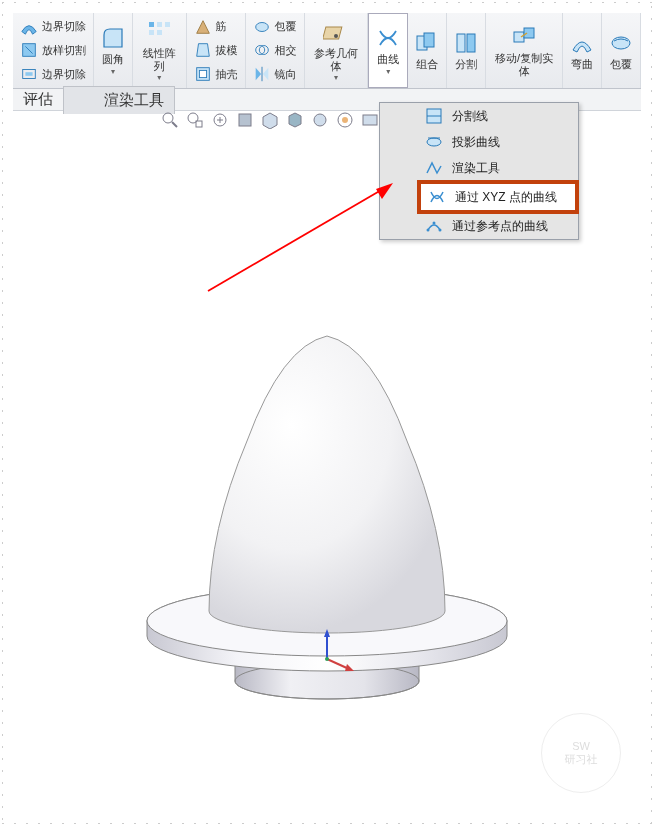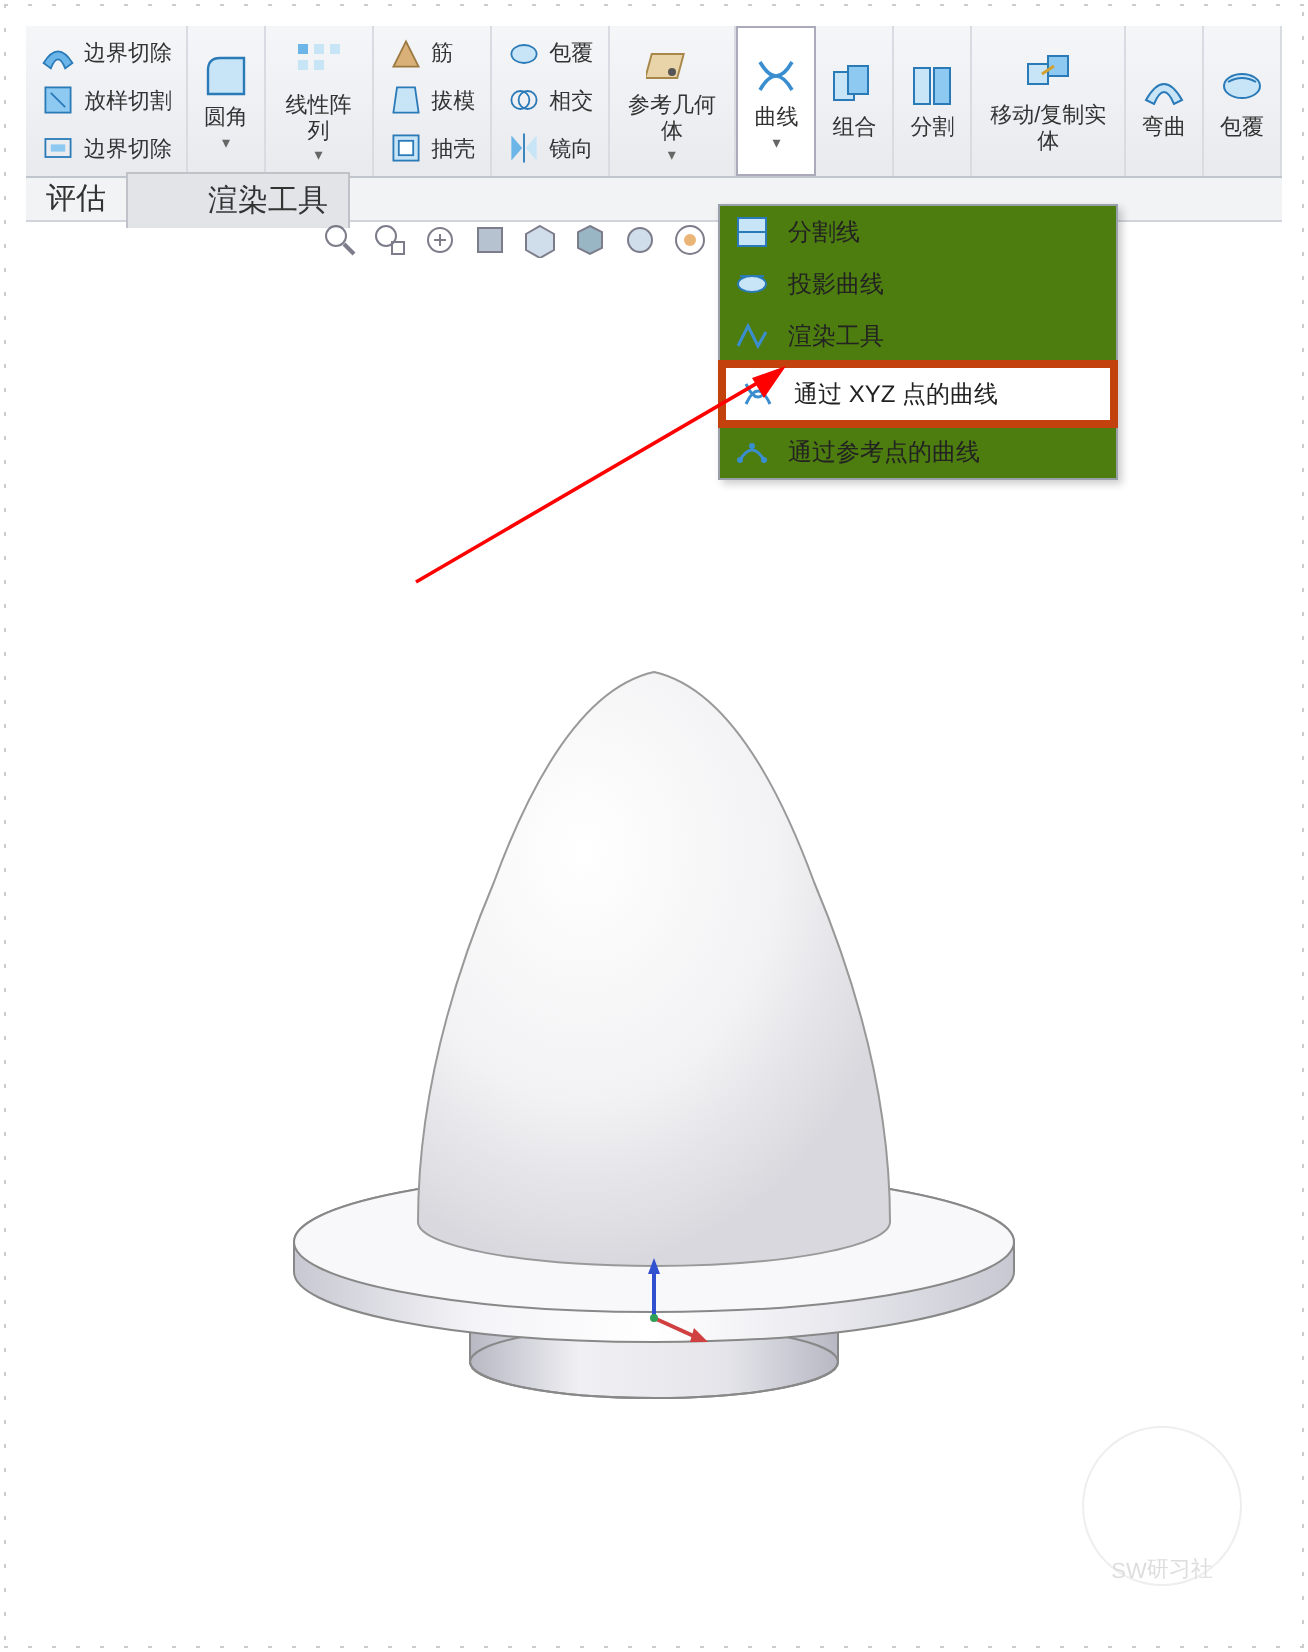--- a/index.html
+++ b/index.html
@@ -23,31 +23,31 @@
 .ico-lg { width: 26px; height: 26px; }
 .dd { font-size: 8px; color: #666; margin-top: 1px; }
 .active { background: #fff; border: 1px solid #aab; }
 
 .tabbar { position: absolute; top: 86px; left: 10px; right: 10px; height: 22px; background: #f2f3f5; display: flex; align-items: center; border-bottom: 1px solid #d0d4da; }
 .tab { font-size: 15px; padding: 4px 10px; color: #333; cursor: pointer; }
 .tab.act { background: #e2e4e8; border: 1px solid #bfc2c8; border-bottom: none; padding-left: 40px; }
 .vtools { position: absolute; top: 108px; left: 158px; display: flex; gap: 7px; }
 .vtools .vt { width: 18px; height: 18px; cursor: pointer; opacity: 0.85; }
 
-.dropdown { position: absolute; top: 99px; left: 356px; width: 200px; background: #4d7c0f; border: 1px solid #9aa0aa; box-shadow: 2px 2px 4px rgba(0,0,0,0.2); }
+.dropdown { position: absolute; top: 99px; left: 376px; width: 200px; background: #e5e5e5; border: 1px solid #9aa0aa; box-shadow: 2px 2px 4px rgba(0,0,0,0.2); padding-left: 38px; }
 .ditem { display: flex; align-items: center; gap: 8px; padding: 3px 6px; font-size: 12px; color: #222; cursor: pointer; }
 .ditem.hl { background: #fff; border: 4px solid #c2410c; margin: -1px; }
 .ditem .ico { width: 20px; height: 20px; }
 
 .arrow { position: absolute; top: 178px; left: 195px; width: 200px; height: 120px; pointer-events: none; }
 
 .viewport { position: absolute; top: 130px; left: 10px; right: 10px; bottom: 10px; background: #fff; }
 .model-svg { position: absolute; left: 50%; top: 50%; transform: translate(-50%, -40%); }
 
-.watermark { position: absolute; right: 20px; bottom: 20px; width: 80px; height: 80px; border-radius: 50%; border: 1px solid #eee; display: flex; flex-direction: row; align-items: flex-end; justify-content: center; color: #ddd; font-size: 11px; }
+.watermark { position: absolute; right: 20px; bottom: 20px; width: 80px; height: 80px; border-radius: 50%; border: 1px solid #eee; display: flex; flex-direction: column; align-items: center; justify-content: center; color: #ddd; font-size: 11px; }
 </style>
 </head>
 <body>
 
 <div class="frame">
 <div class="scallop-top"></div>
     <div class="scallop-bottom"></div>
 <div class="scallop-left"></div>
     <div class="scallop-right"></div>
 

